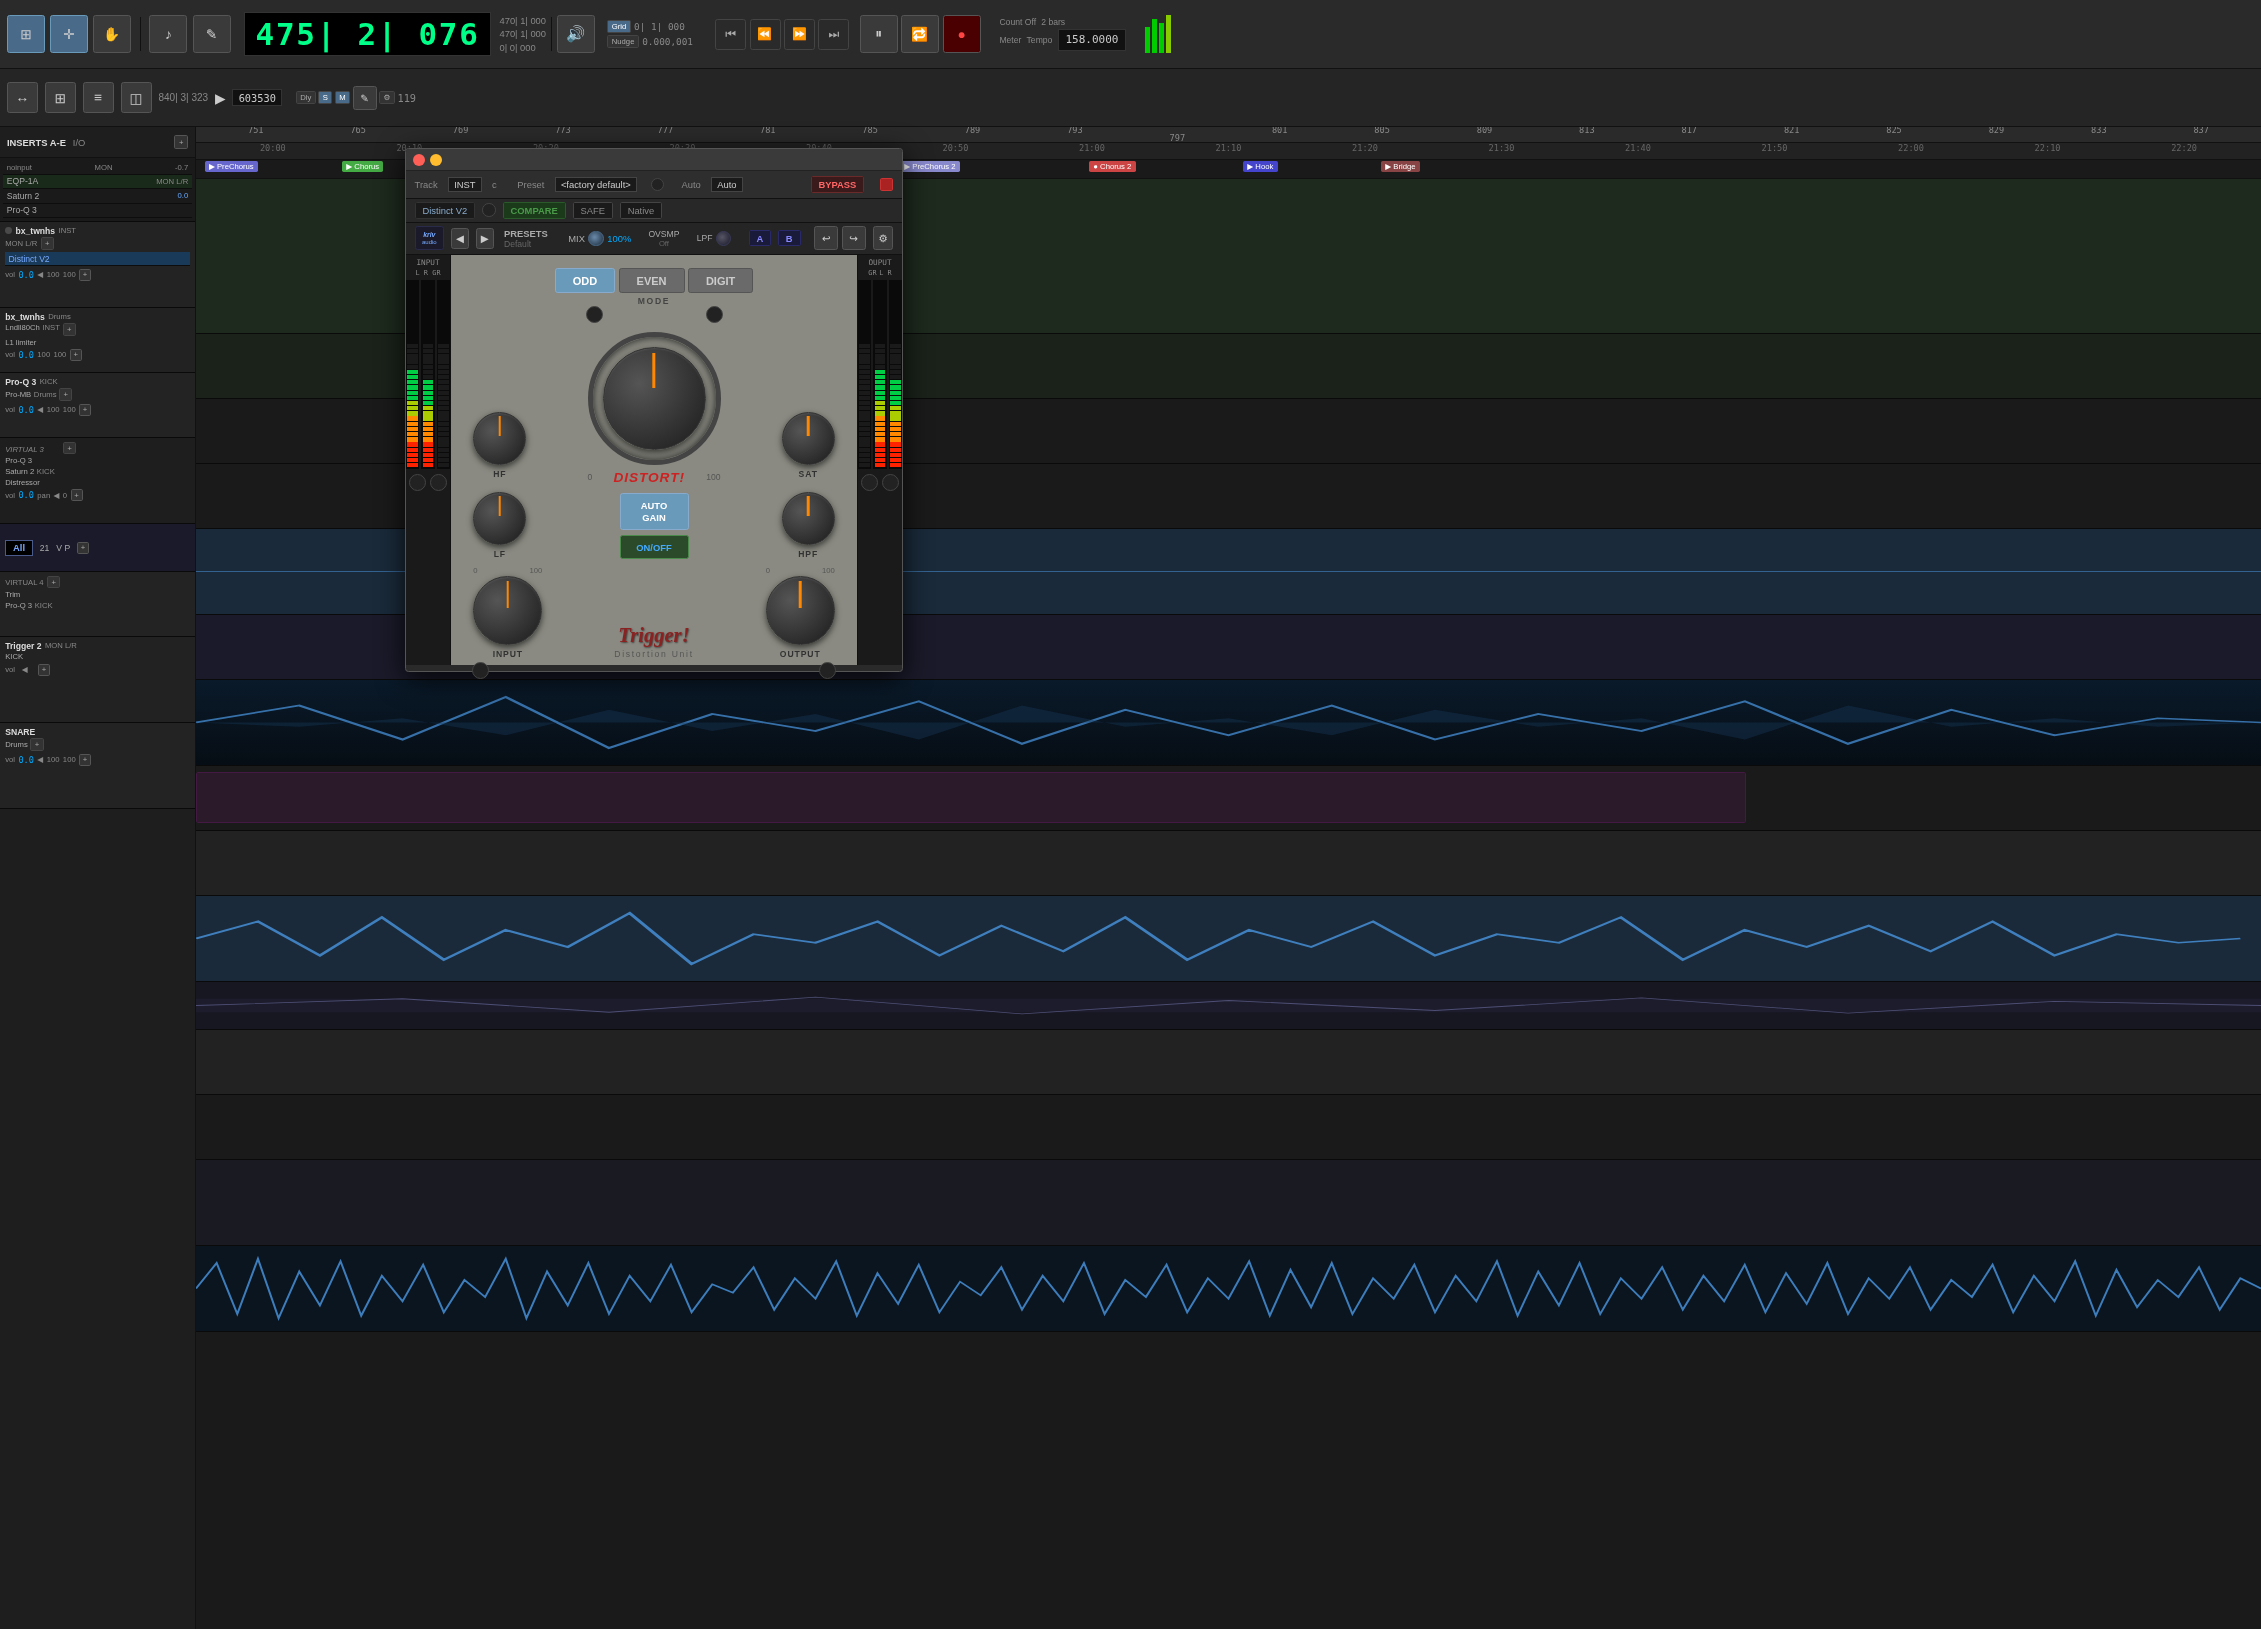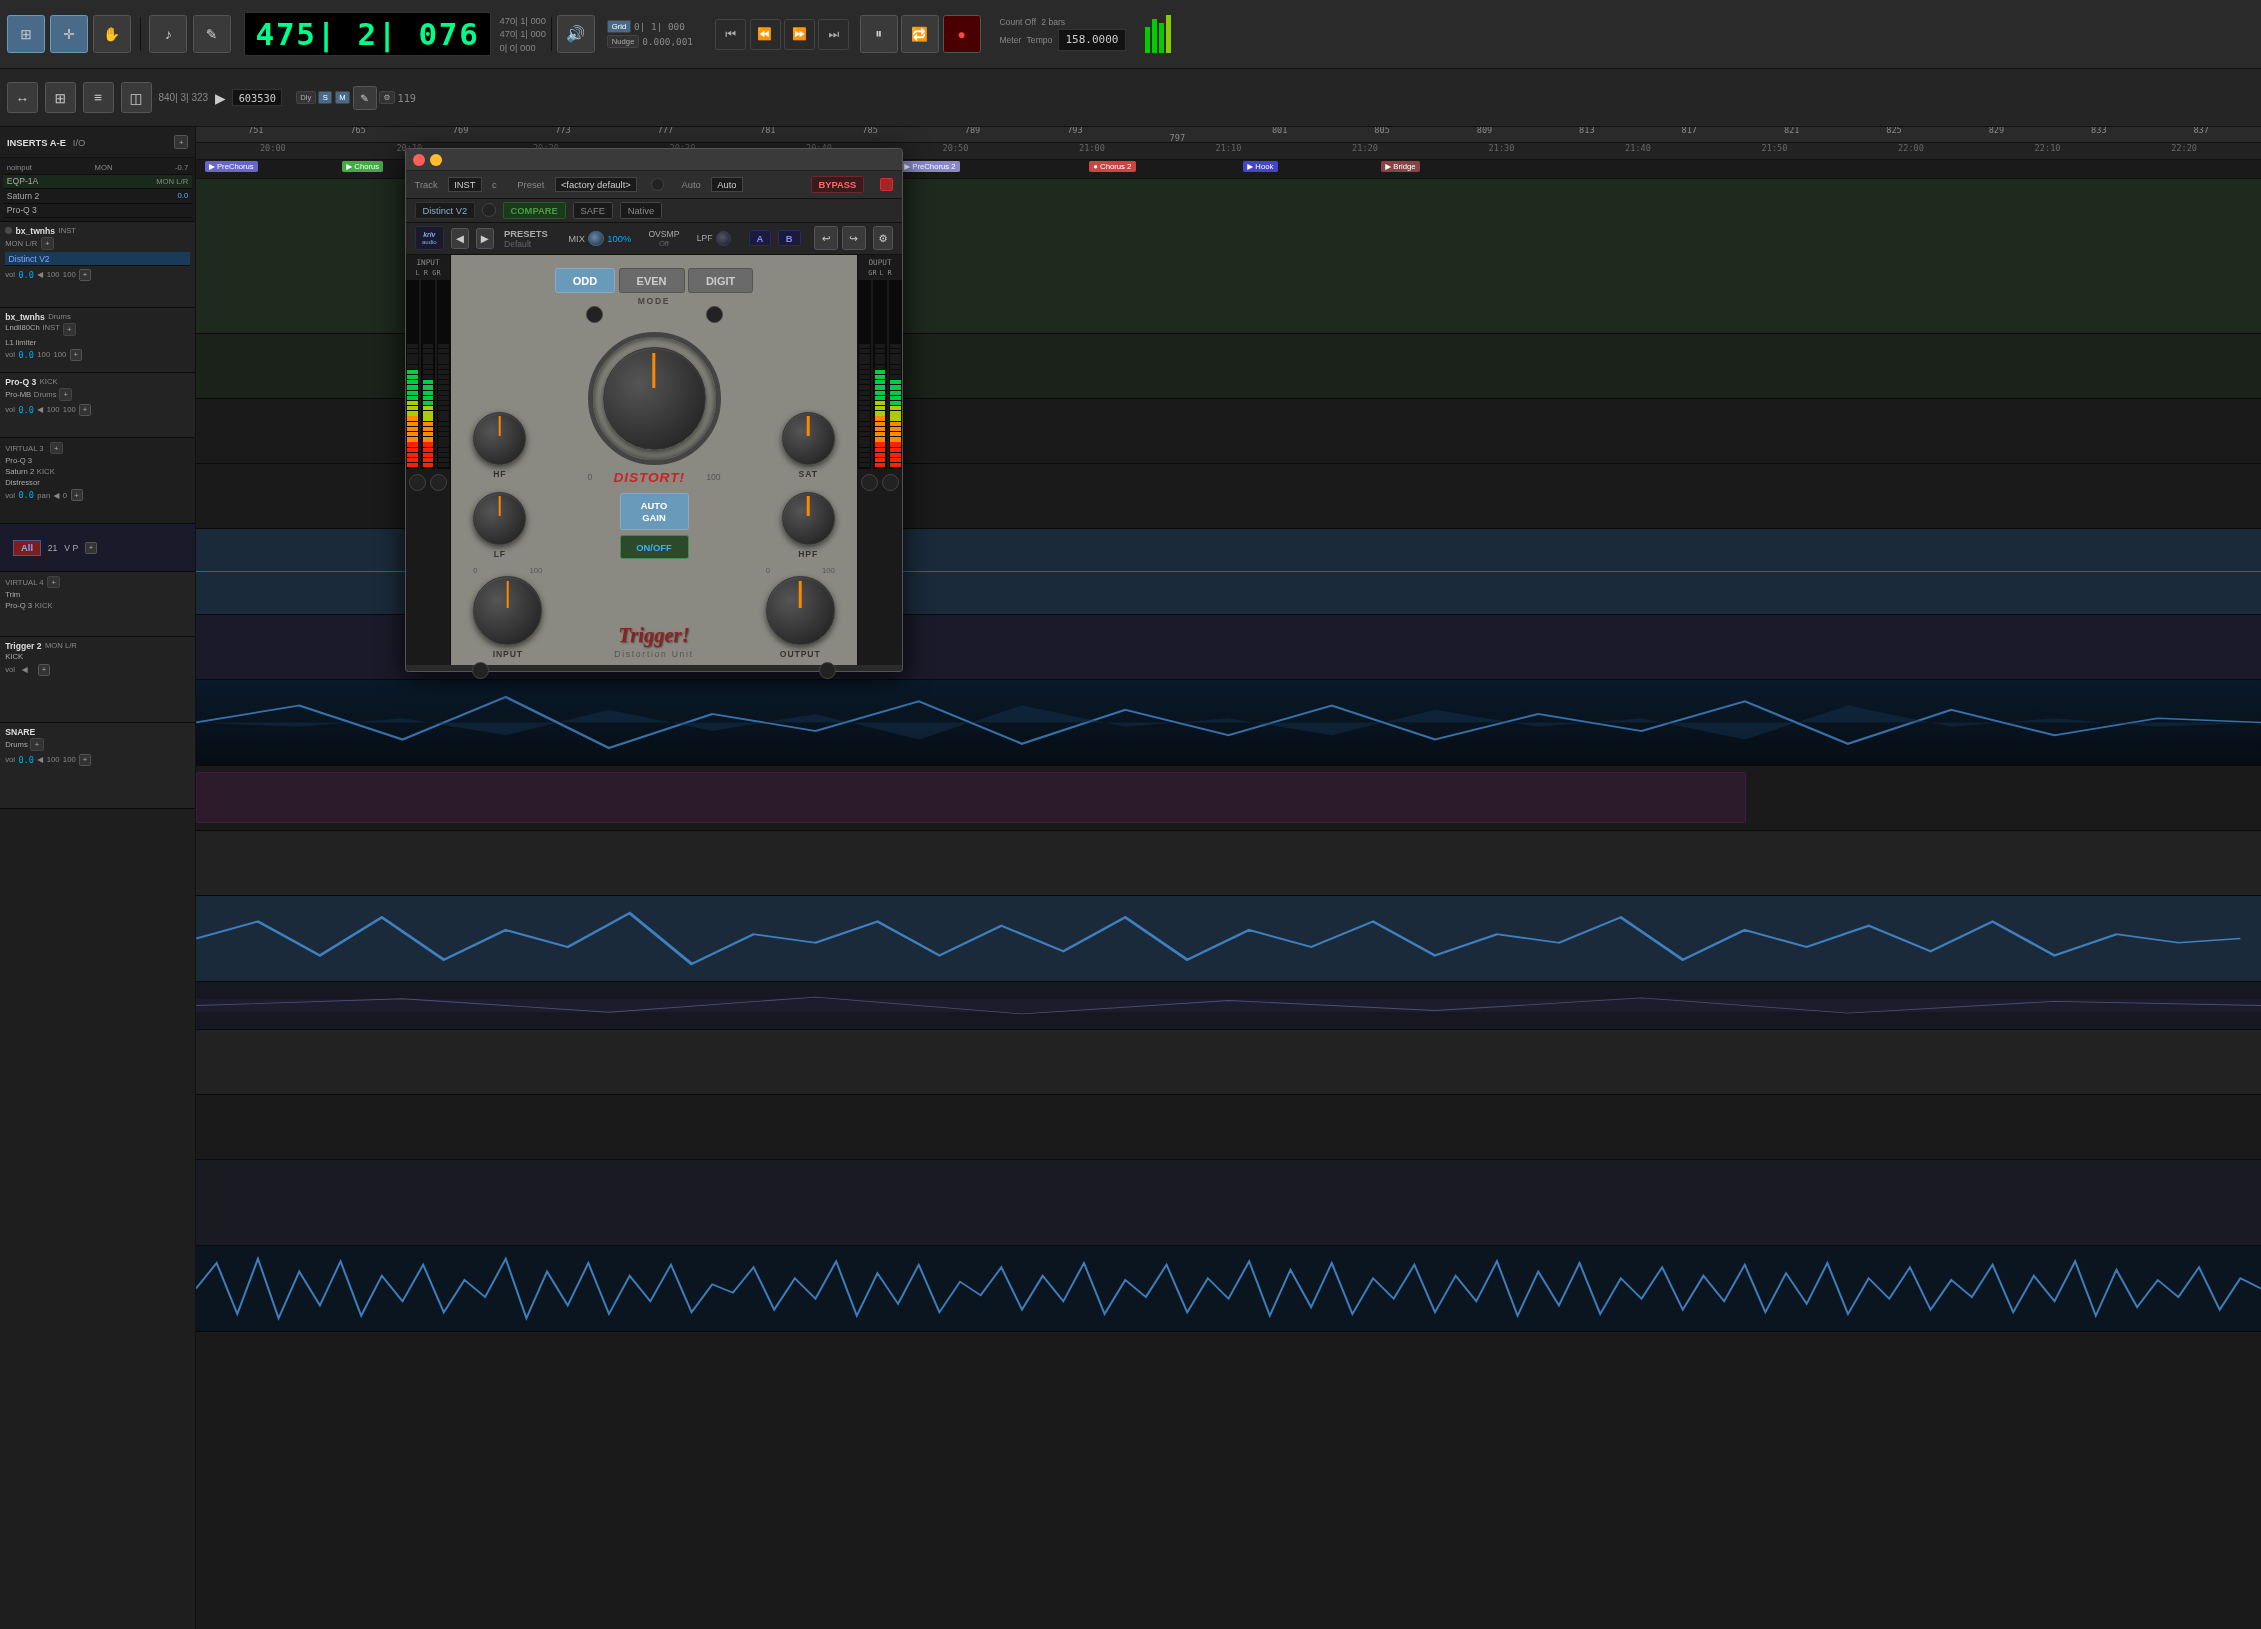--- a/index.html
+++ b/index.html
@@ -722,21 +722,21 @@
         <span style="color:#888;font-size:7.7px;">vol</span>
         <span class="vol-display">0.0</span>
         <span style="color:#888;font-size:7.7px;">◀</span>
         <span style="color:#888;font-size:7.7px;">100</span>
         <span style="color:#888;font-size:7.7px;">100</span>
         <div style="width:12px;height:12px;background:#333;border:0.9px solid #555;border-radius:1.7px;display:flex;align-items:center;justify-content:center;color:#aaa;font-size:7.7px;">+</div>
       </div>
     </div>
 
     <div style="height:86px;background:#1e1e1e;border-bottom:0.9px solid #0a0a0a;padding:3.4px 5.2px;">
-      <div style="display:flex;gap:6px;align-items:center;">
+      <div style="display:flex;gap:19px;align-items:flex-end;font-style:italic;">
         <span style="color:#888;font-size:7.7px;">VIRTUAL 3</span>
         <div class="mini-btn">+</div>
       </div>
       <div style="display:flex;gap:2.6px;align-items:center;margin-top:1.7px;">
         <span style="color:#aaa;font-size:7.7px;">Pro-Q 3</span>
       </div>
       <div style="display:flex;gap:2.6px;align-items:center;margin-top:1.7px;">
         <span style="color:#aaa;font-size:7.7px;">Saturn 2</span>
         <span style="color:#888;font-size:7.7px;">KICK</span>
       </div>
@@ -747,21 +747,21 @@
         <span style="color:#888;font-size:7.7px;">vol</span>
         <span class="vol-display">0.0</span>
         <span style="color:#888;font-size:7.7px;">pan</span>
         <span style="color:#888;font-size:7.7px;">◀</span>
         <span style="color:#888;font-size:7.7px;">0</span>
         <div style="width:12px;height:12px;background:#333;border:0.9px solid #555;border-radius:1.7px;display:flex;align-items:center;justify-content:center;color:#aaa;font-size:7.7px;">+</div>
       </div>
     </div>
 
     <div style="height:48px;background:#1a1a2a;border-bottom:0.9px solid #0a0a0a;padding:3.4px 5.2px;display:flex;align-items:center;gap:6.9px;">
-      <div style="background:#7f1d1d;border:0.9px solid #4a5a8a;padding:1.7px 6.9px;border-radius:0;color:#7af;font-size:9.4px;font-weight:bold;margin-left:8px;">All</div>
+      <div style="background:#000000;border:0.9px solid #4a5a8a;padding:1.7px 6.9px;border-radius:0;color:#7af;font-size:9.4px;font-weight:bold;">All</div>
       <span style="color:#aaa;font-size:8.6px;">21</span>
       <span style="color:#aaa;font-size:8.6px;">V P</span>
       <div style="width:12px;height:12px;background:#333;border:0.9px solid #555;border-radius:1.7px;display:flex;align-items:center;justify-content:center;color:#aaa;font-size:7.7px;">+</div>
     </div>
 
     <div style="height:65px;background:#232323;border-bottom:0.9px solid #0a0a0a;padding:3.4px 5.2px;">
       <div style="display:flex;gap:3.4px;align-items:center;">
         <span style="color:#888;font-size:7.7px;">VIRTUAL 4</span>
         <div class="mini-btn">+</div>
       </div>

